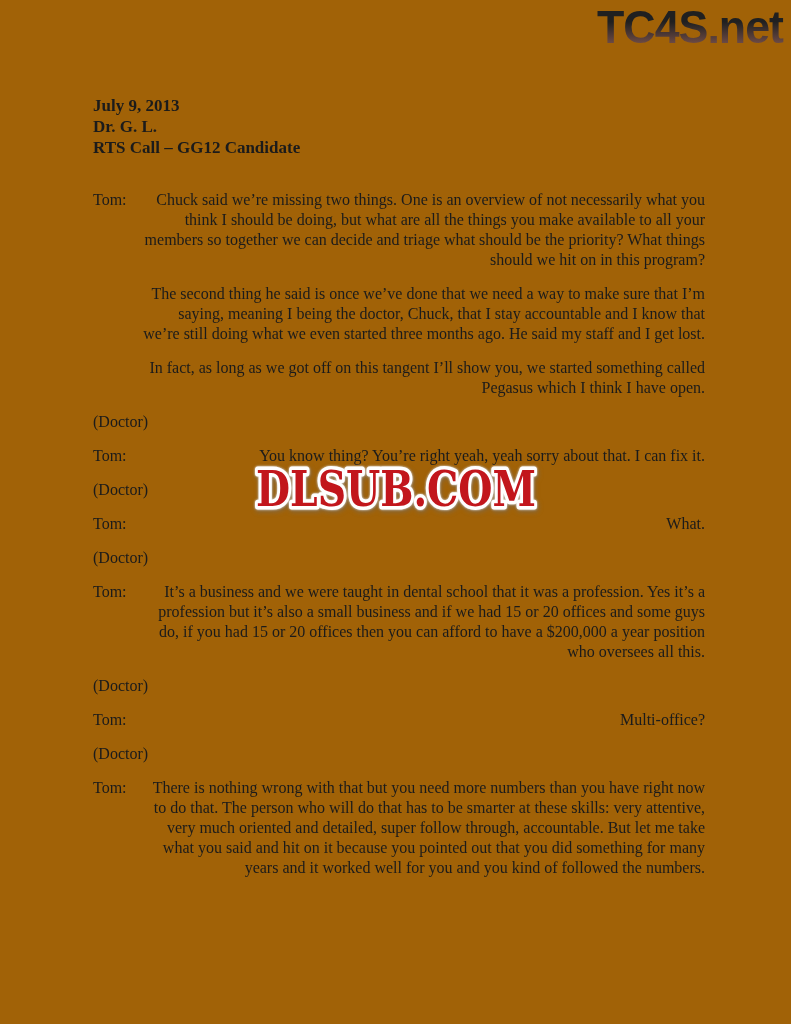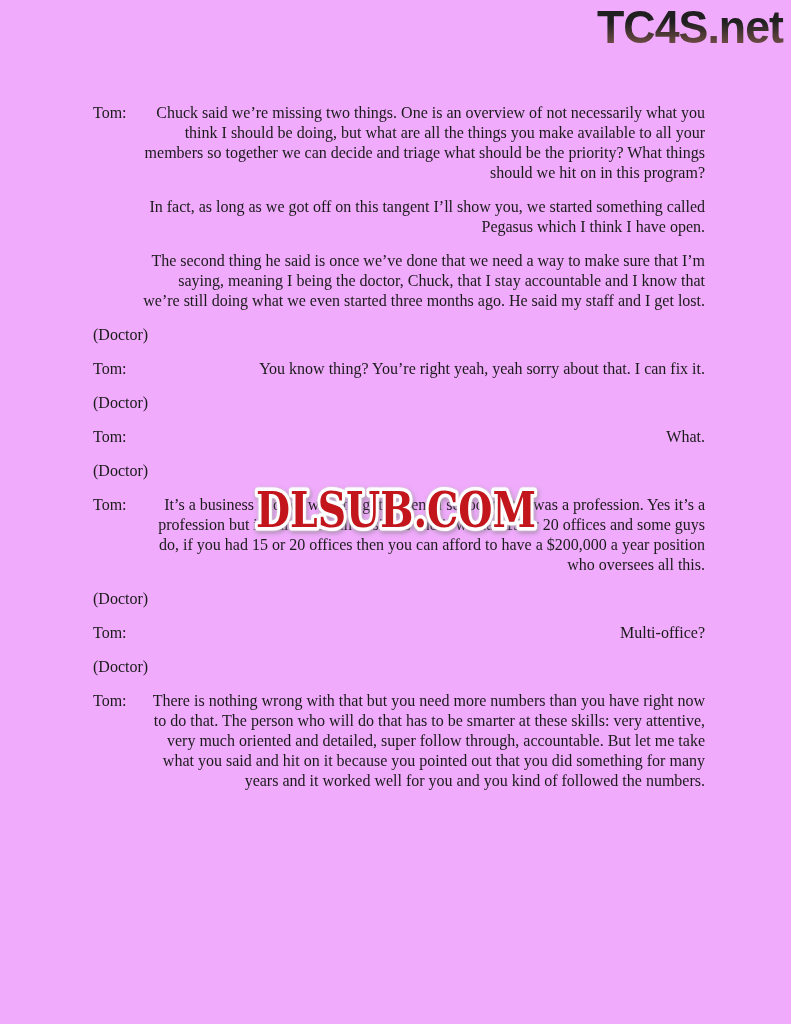--- a/index.html
+++ b/index.html
@@ -1,20 +1,20 @@
 <!DOCTYPE html>
 <html><head>
 <meta charset="utf-8">
 <style>
   html, body { margin: 0; padding: 0; background: #ffffff; }
   .page {
     position: relative;
     width: 791px;
     height: 1024px;
-    background: #f0abfc;
+    background: #a16207;
     font-family: "Liberation Serif", serif;
     color: #1b1b1b;
     overflow: hidden;
   }
 
   
   .logo-wrap { position: absolute; top: 3px; right: 5px; }
   .logo-text {
     font-family: "Liberation Sans", sans-serif;
     font-weight: bold;
@@ -34,21 +34,21 @@
     font-size: 16px;
     line-height: 20px;
     margin-bottom: 14px;
     margin-top: 8px;
   }
   .speaker { width: 47px; flex-shrink: 0; white-space: nowrap; }
   .speech { width: 565px; text-align: right; }
 
   
   .wm-center {
-    position: absolute; left: 250px; top: 481px;
+    position: absolute; left: 250px; top: 460px;
     filter: drop-shadow(0 0 1px #e8e8e8) drop-shadow(1px 2px 2px rgba(110,110,110,0.55));
   }
   .wm-center-text {
     font-family: "DejaVu Serif", serif;
     font-weight: bold;
     paint-order: stroke;
     stroke: #ffffff;
     stroke-width: 7px;
     stroke-linejoin: round;
   }
@@ -78,32 +78,37 @@
           <stop offset="0.40" stop-color="#202020"></stop>
           <stop offset="1" stop-color="#8f5d55"></stop>
         </linearGradient>
       </defs>
       <text class="logo-text" x="96" y="40" font-size="46" text-anchor="middle" textLength="186" lengthAdjust="spacingAndGlyphs" fill="url(#logoGrad)">TC4S.net</text>
     </svg>
   </div>
 
   <div class="content">
 
+    <div class="doc-header">
+      <div>July 9, 2013</div>
+      <div>Dr. G. L.</div>
+      <div>RTS Call – GG12 Candidate</div>
+    </div>
 
     <div class="entry">
       <div class="speaker">Tom:</div>
       <div class="speech">Chuck said we’re missing two things. One is an overview of not necessarily what you think I should be doing, but what are all the things you make available to all your members so together we can decide and triage what should be the priority? What things should we hit on in this program?</div>
     </div>
     <div class="entry">
       <div class="speaker"></div>
-      <div class="speech">In fact, as long as we got off on this tangent I’ll show you, we started something called Pegasus which I think I have open.</div>
+      <div class="speech">The second thing he said is once we’ve done that we need a way to make sure that I’m saying, meaning I being the doctor, Chuck, that I stay accountable and I know that we’re still doing what we even started three months ago. He said my staff and I get lost.</div>
     </div>
     <div class="entry">
       <div class="speaker"></div>
-      <div class="speech">The second thing he said is once we’ve done that we need a way to make sure that I’m saying, meaning I being the doctor, Chuck, that I stay accountable and I know that we’re still doing what we even started three months ago. He said my staff and I get lost.</div>
+      <div class="speech">In fact, as long as we got off on this tangent I’ll show you, we started something called Pegasus which I think I have open.</div>
     </div>
     <div class="entry">
       <div class="speaker">(Doctor)</div>
       <div class="speech"></div>
     </div>
     <div class="entry">
       <div class="speaker">Tom:</div>
       <div class="speech">You know thing? You’re right yeah, yeah sorry about that. I can fix it.</div>
     </div>
     <div class="entry">

